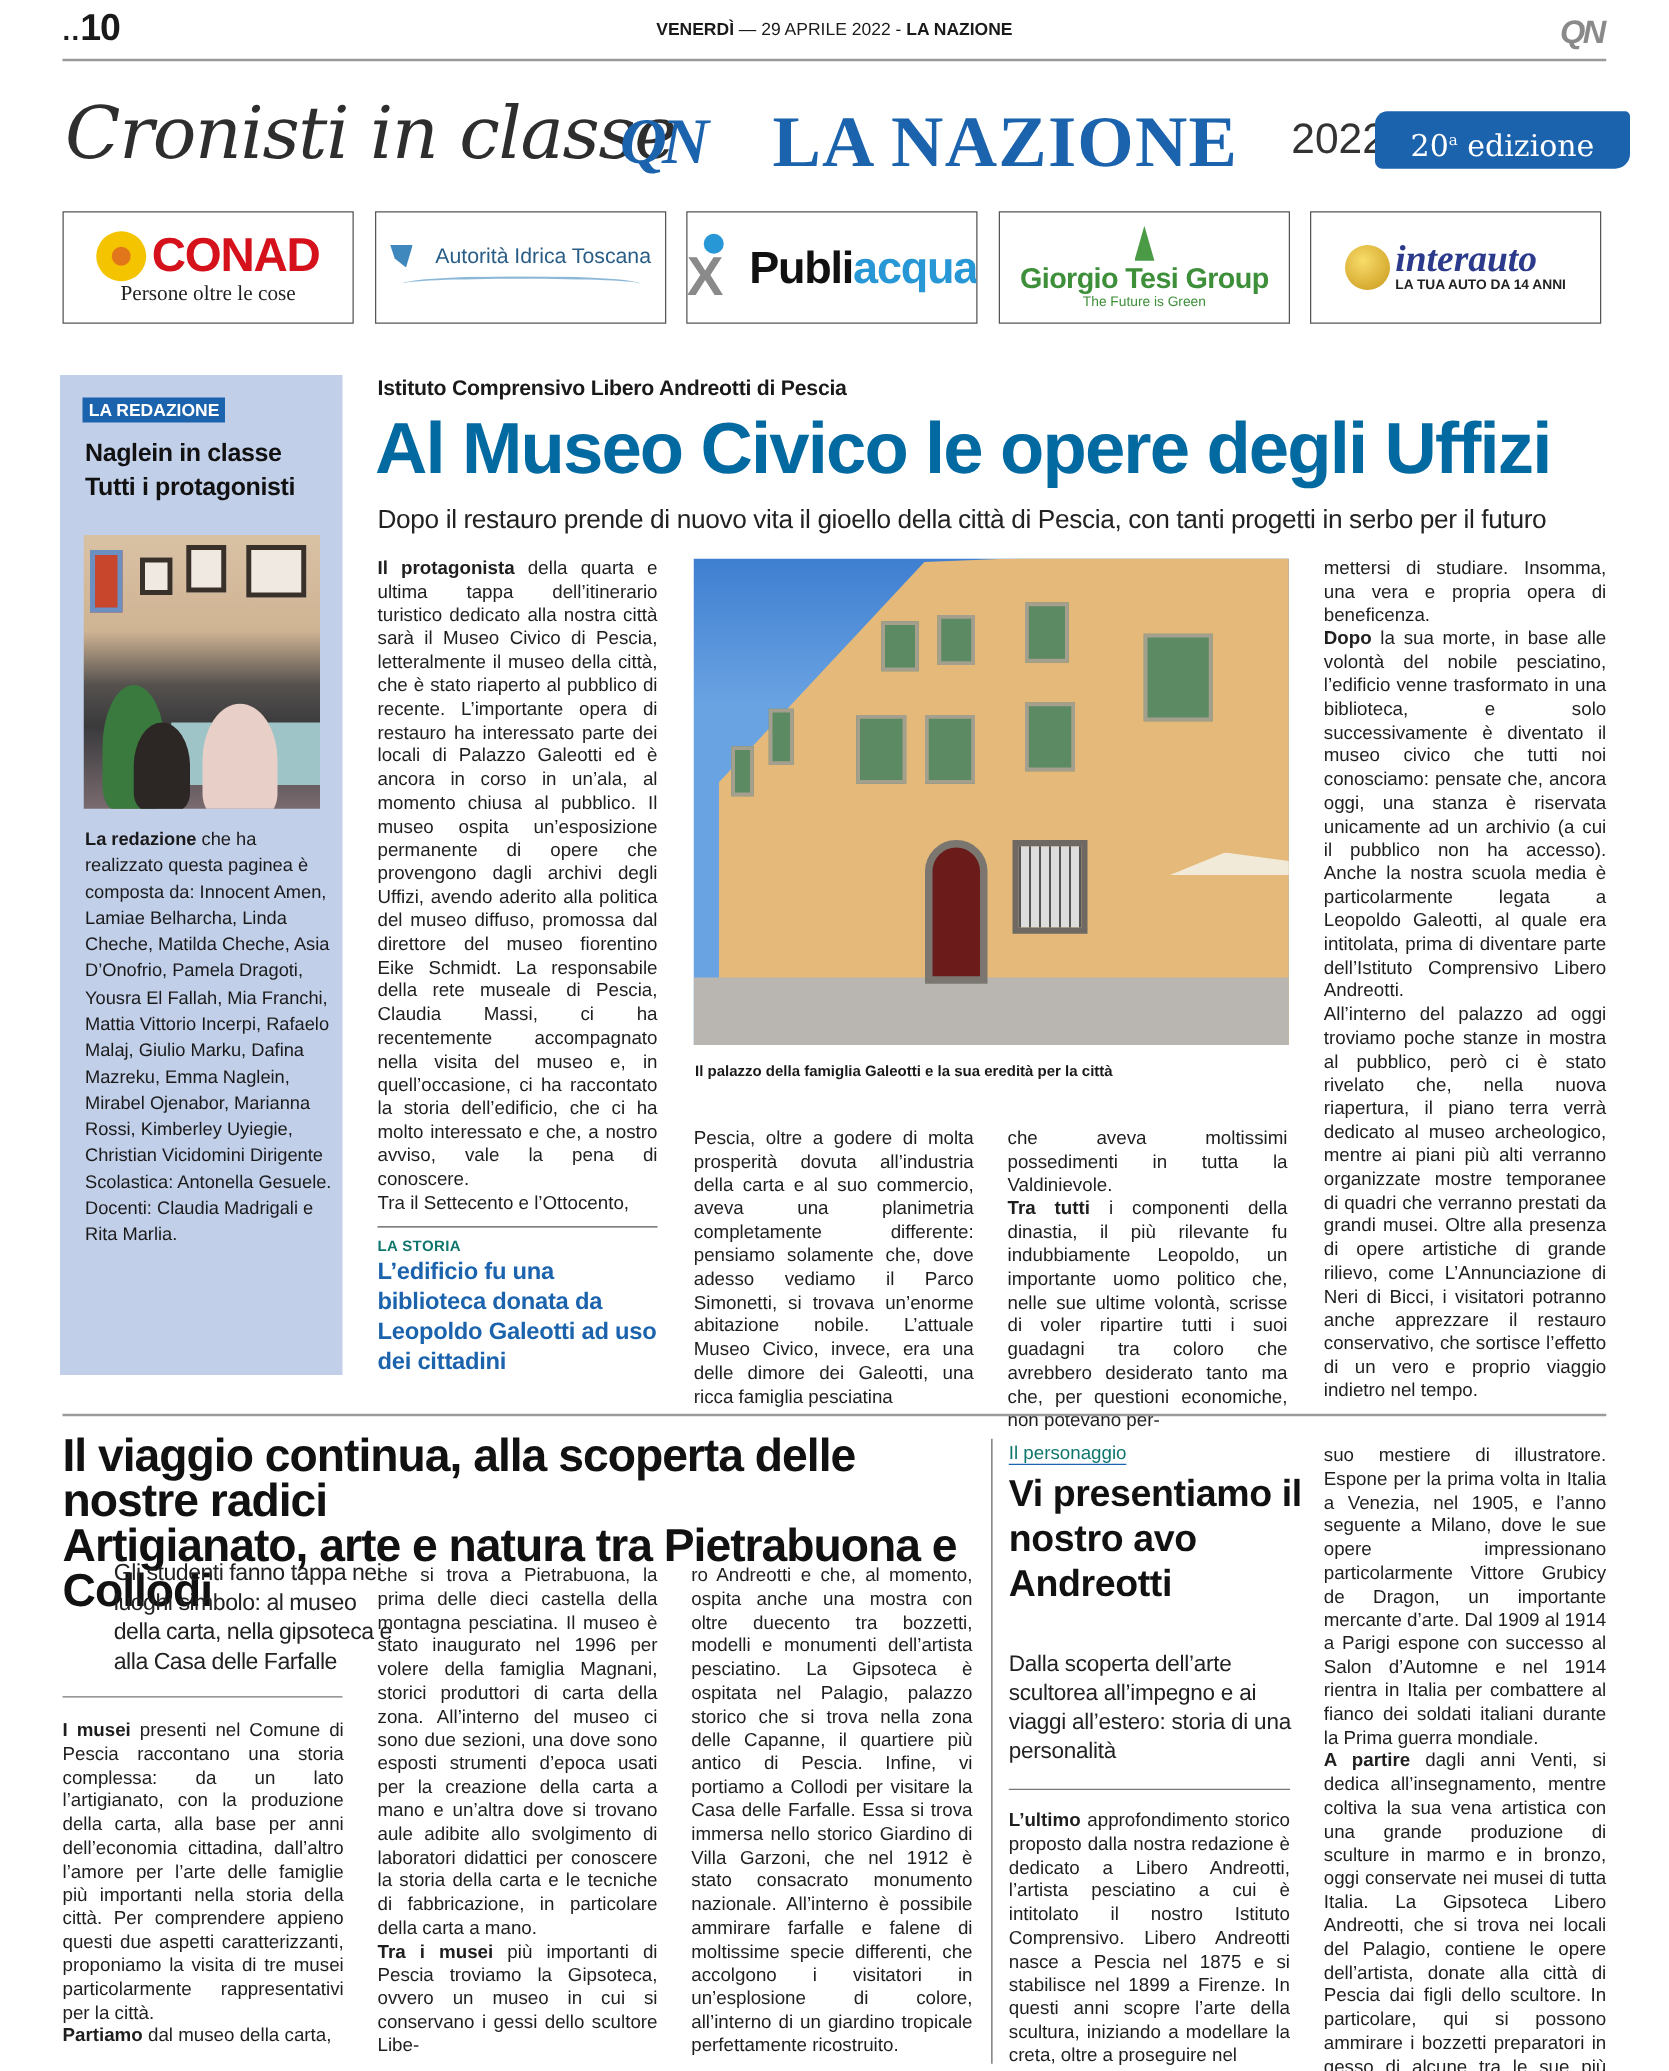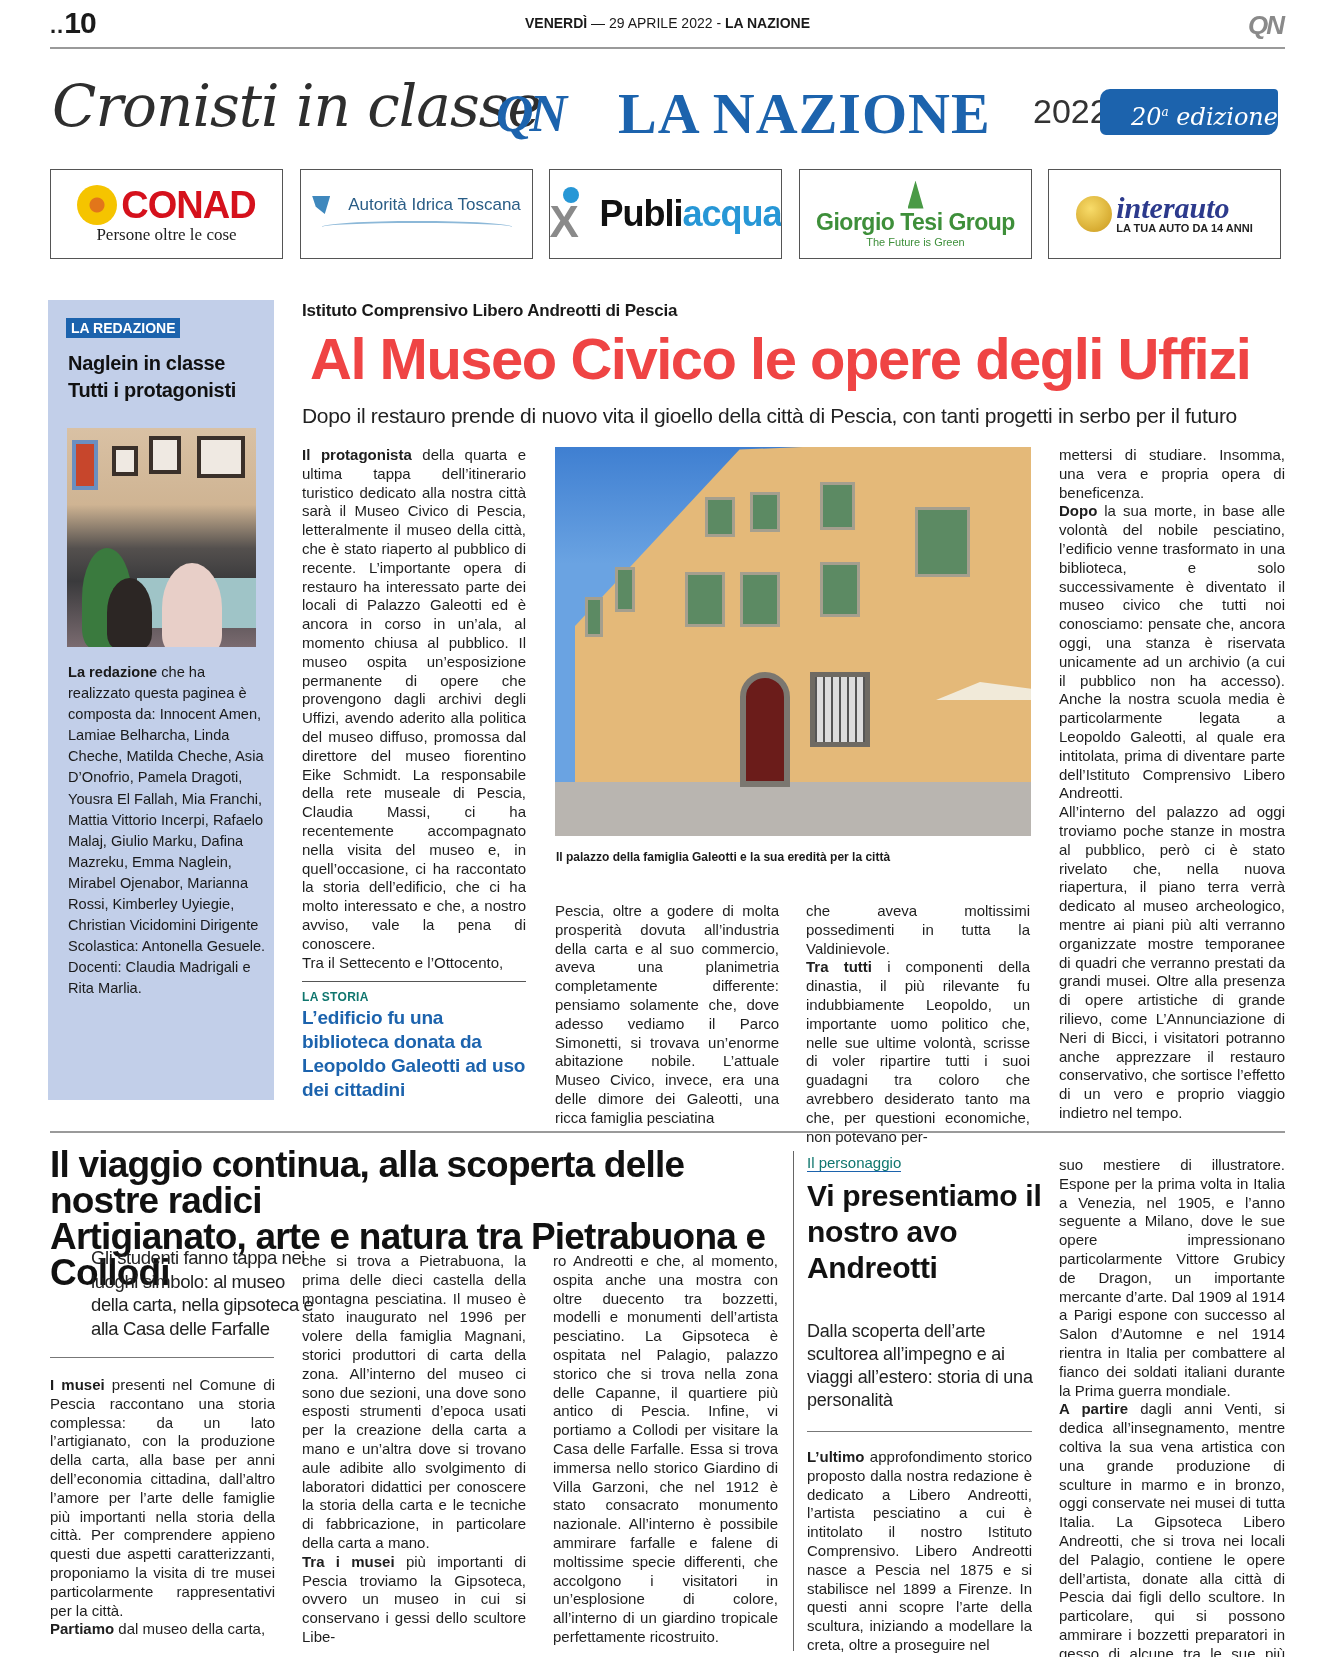--- a/index.html
+++ b/index.html
@@ -13,21 +13,21 @@
   .dateline { left: 0; width: 1335px; top: 15px; text-align: center; font-size: 14px; font-family: "Liberation Sans", sans-serif; }
   .dateline b { font-weight: bold; }
   .qn-small { right: 52px; top: 10px; font-size: 26px; font-weight: bold; color: #8a8a8a; font-style: italic; letter-spacing: -2px; }
   .top-rule { left: 50px; top: 47px; width: 1235px; height: 2px; background: #9a9a9a; }
 
   
   .cronisti { left: 52px; top: 72px; font-family: "DejaVu Serif", serif; font-size: 58px; color: #2e2e2e; font-style: italic; letter-spacing: -1px; }
   .qn-logo { left: 496px; top: 84px; font-family: "Liberation Serif", serif; font-weight: bold; font-size: 52px; color: #1c63ad; font-style: italic; letter-spacing: -4px; }
   .nazione { left: 618px; top: 80px; font-family: "Liberation Serif", serif; font-weight: bold; font-size: 58px; color: #1c63ad; letter-spacing: 1px; }
   .year { left: 1033px; top: 92px; font-family: "Liberation Sans Narrow", "Liberation Sans", sans-serif; font-size: 34px; color: #333; }
-  .edizione { left: 1100px; top: 89px; width: 178px; height: 46px; background: #1c63ad; border-radius: 10px 4px 12px 6px; color: #fff; font-family: "DejaVu Serif", serif; font-size: 24px; line-height: 46px; text-align: right; font-style: italic; }
+  .edizione { left: 1100px; top: 89px; width: 204px; height: 46px; background: #1c63ad; border-radius: 10px 4px 12px 6px; color: #fff; font-family: "DejaVu Serif", serif; font-size: 24px; line-height: 46px; text-align: center; }
   .edizione sup { font-size: 12px; }
 
   
   .sponsor { top: 169px; height: 90px; width: 233px; border: 1.5px solid #555; display: flex; align-items: center; justify-content: center; flex-direction: column; overflow: hidden; }
   .conad-logo { display: flex; align-items: center; gap: 4px; }
   .conad-flower { width: 40px; height: 40px; border-radius: 50%; background: radial-gradient(circle, #e2761a 0 7px, #f5c400 8px 100%); }
   .conad-text { font-size: 38px; font-weight: bold; color: #d5111c; letter-spacing: -1px; }
   .conad-sub { font-family: "Liberation Serif", serif; font-size: 17px; color: #222; margin-top: -2px; }
   .ait { font-size: 17px; color: #2a5d86; display: flex; align-items: center; gap: 18px; }
   .ait-shape { width: 18px; height: 18px; background: #3f88bd; clip-path: polygon(0 0,100% 0,70% 100%,20% 60%); }
@@ -52,21 +52,21 @@
   .side-title { left: 68px; top: 350px; width: 200px; font-size: 20px; font-weight: bold; line-height: 27px; color: #111; letter-spacing: -0.3px; }
   .side-photo { left: 67px; top: 428px; width: 189px; height: 219px; background: linear-gradient(180deg, #d9c1a4 0%, #cfb493 35%, #54504e 55%, #3a3a3c 70%, #7a6b70 100%); overflow: hidden; }
   .side-photo .frame { position: absolute; border: 4px solid #3a302a; background: #efe9e2; }
   .side-photo .desk { position: absolute; left: 70px; top: 150px; width: 119px; height: 50px; background: #9fc4c7; }
   .side-photo .kid { position: absolute; border-radius: 50% 50% 20% 20%; }
   .side-text { left: 68px; top: 662px; width: 200px; font-size: 14.6px; line-height: 21.1px; color: #1a1a1a; }
   .side-text b { font-weight: bold; }
 
   
   .kicker { left: 302px; top: 301px; font-size: 17px; font-weight: bold; color: #1a1a1a; letter-spacing: -0.2px; }
-  .headline { left: 300px; top: 325px; font-size: 58px; font-weight: bold; letter-spacing: -1.5px; color: #ef4444; white-space: nowrap; margin-left: 10px; }
+  .headline { left: 300px; top: 325px; font-size: 58px; font-weight: bold; letter-spacing: -1.5px; color: #0369a1; white-space: nowrap; }
   .subhead { left: 302px; top: 404px; font-size: 21px; color: #222; letter-spacing: -0.3px; white-space: nowrap; }
 
   .col { font-size: 15px; line-height: 18.8px; text-align: justify; hyphens: manual; color: #1e1e1e; }
   .col b { font-weight: bold; }
   .c1 { left: 302px; top: 446px; width: 224px; }
   .photo { left: 555px; top: 447px; width: 476px; height: 389px; background: linear-gradient(180deg, #3f7fd1 0%, #6aa3e2 30%); overflow: hidden; }
   .photo .facade { position: absolute; left: 20px; top: -10px; width: 470px; height: 420px; background: #e4b979; clip-path: polygon(35% 3%, 100% 0, 100% 100%, 0 100%, 0 45%); }
   .photo .base { position: absolute; left: 0; top: 335px; width: 476px; height: 54px; background: #b9b5b0; }
   .photo .win { position: absolute; background: #5c8a63; border: 3px solid #a59f8e; }
   .photo .door { position: absolute; left: 185px; top: 225px; width: 50px; height: 115px; background: #6b1c1a; border: 6px solid #7b7770; border-radius: 28px 28px 0 0; }

